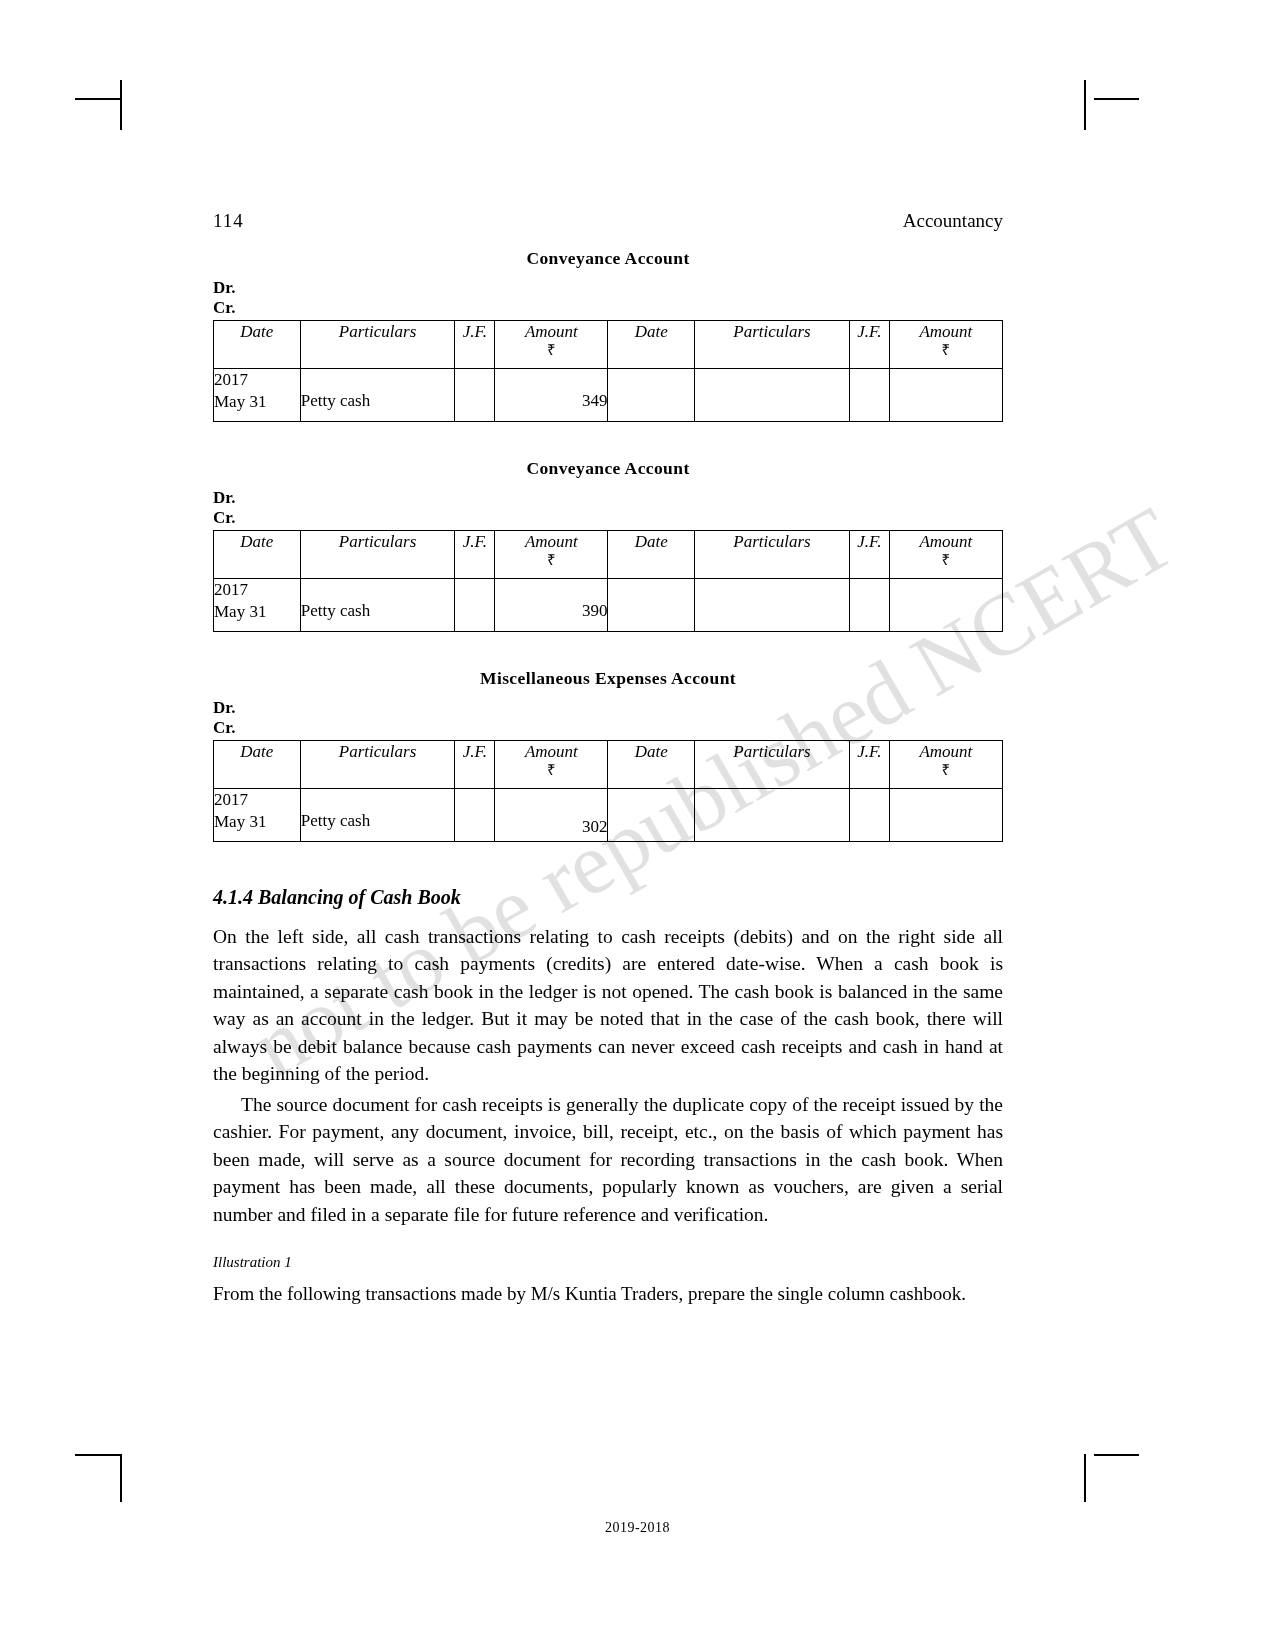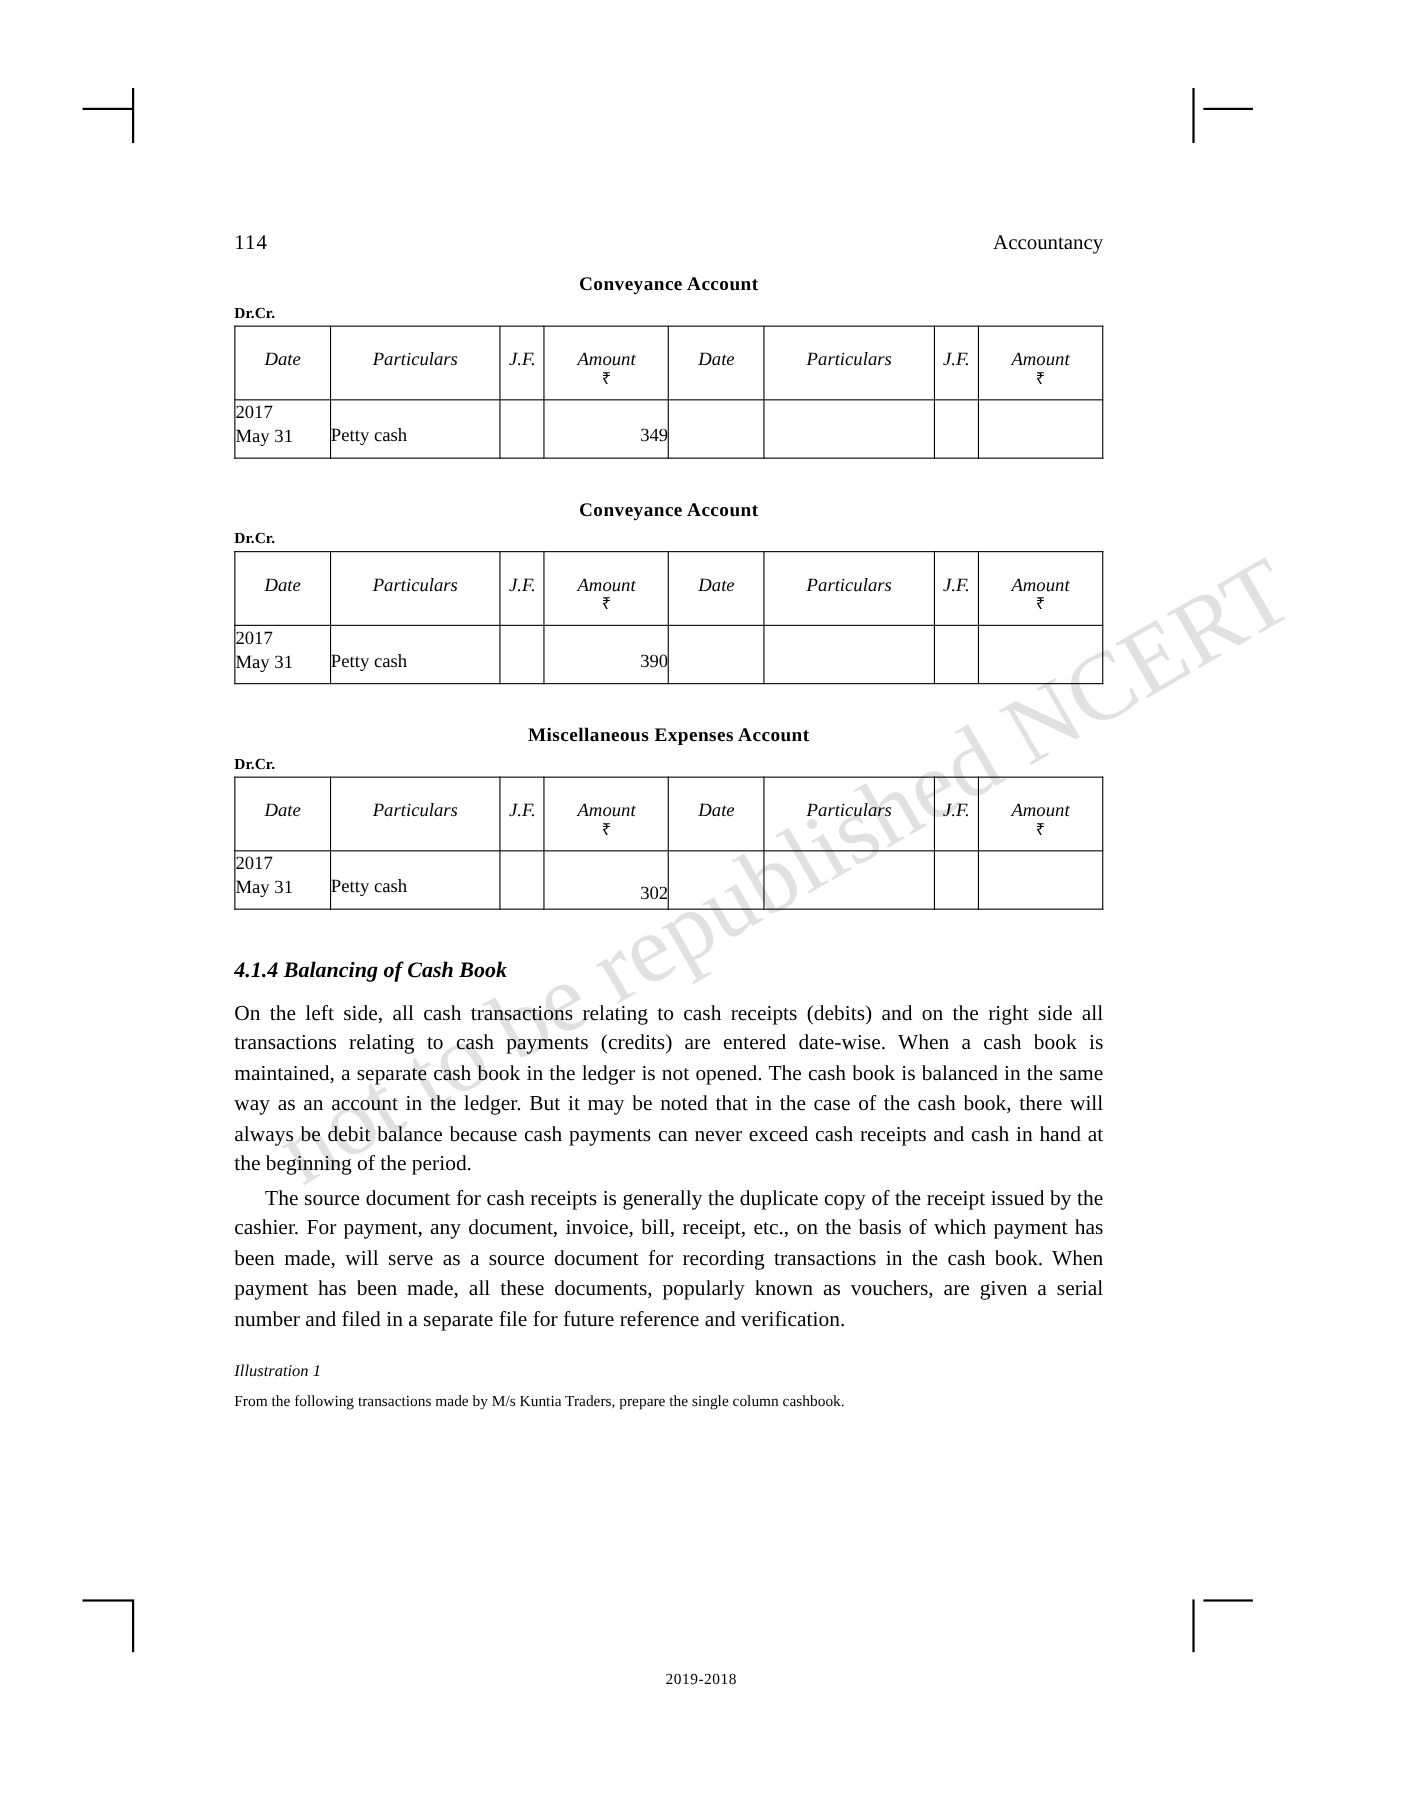--- a/index.html
+++ b/index.html
@@ -53,42 +53,44 @@
   .acct-title {
     text-align: center;
     font-weight: bold;
     font-size: 17.5px;
     letter-spacing: 0.4px;
     margin-bottom: 9px;
   }
 
   .drcr {
     display: flex;
+    justify-content: space-between;
     font-weight: bold;
-    font-size: 14px;
+    font-size: 17px;
     margin-bottom: 2px;
+    flex-direction: column;
   }
 
   table.ledger {
     border-collapse: collapse;
     width: 100%;
     table-layout: fixed;
   }
   table.ledger td, table.ledger th {
     border: 1.5px solid #000;
     padding: 0;
     vertical-align: top;
   }
   table.ledger th {
     font-weight: normal;
     font-style: italic;
     font-size: 17px;
     text-align: center;
     height: 46px;
-    padding-top: 20px;
+    padding-top: 1px;
   }
   table.ledger th .rupee {
     display: block;
     font-style: normal;
     font-size: 15px;
     line-height: 1.15;
   }
   table.ledger td {
     height: 52px;
     font-size: 17px;
@@ -118,21 +120,21 @@
     margin: 0 0 0 0;
   }
   p.body.indent { text-indent: 28px; margin-top: 3px; }
 
   .illus {
     font-style: italic;
     font-size: 15px;
     margin: 26px 0 10px 0;
   }
   p.illus-body {
-    font-size: 14px;
+    font-size: 19px;
     line-height: 1.34;
     text-align: justify;
     margin: 0;
   }
 
   .footer {
     position: absolute;
     left: 0;
     right: 0;
     top: 1520px;

